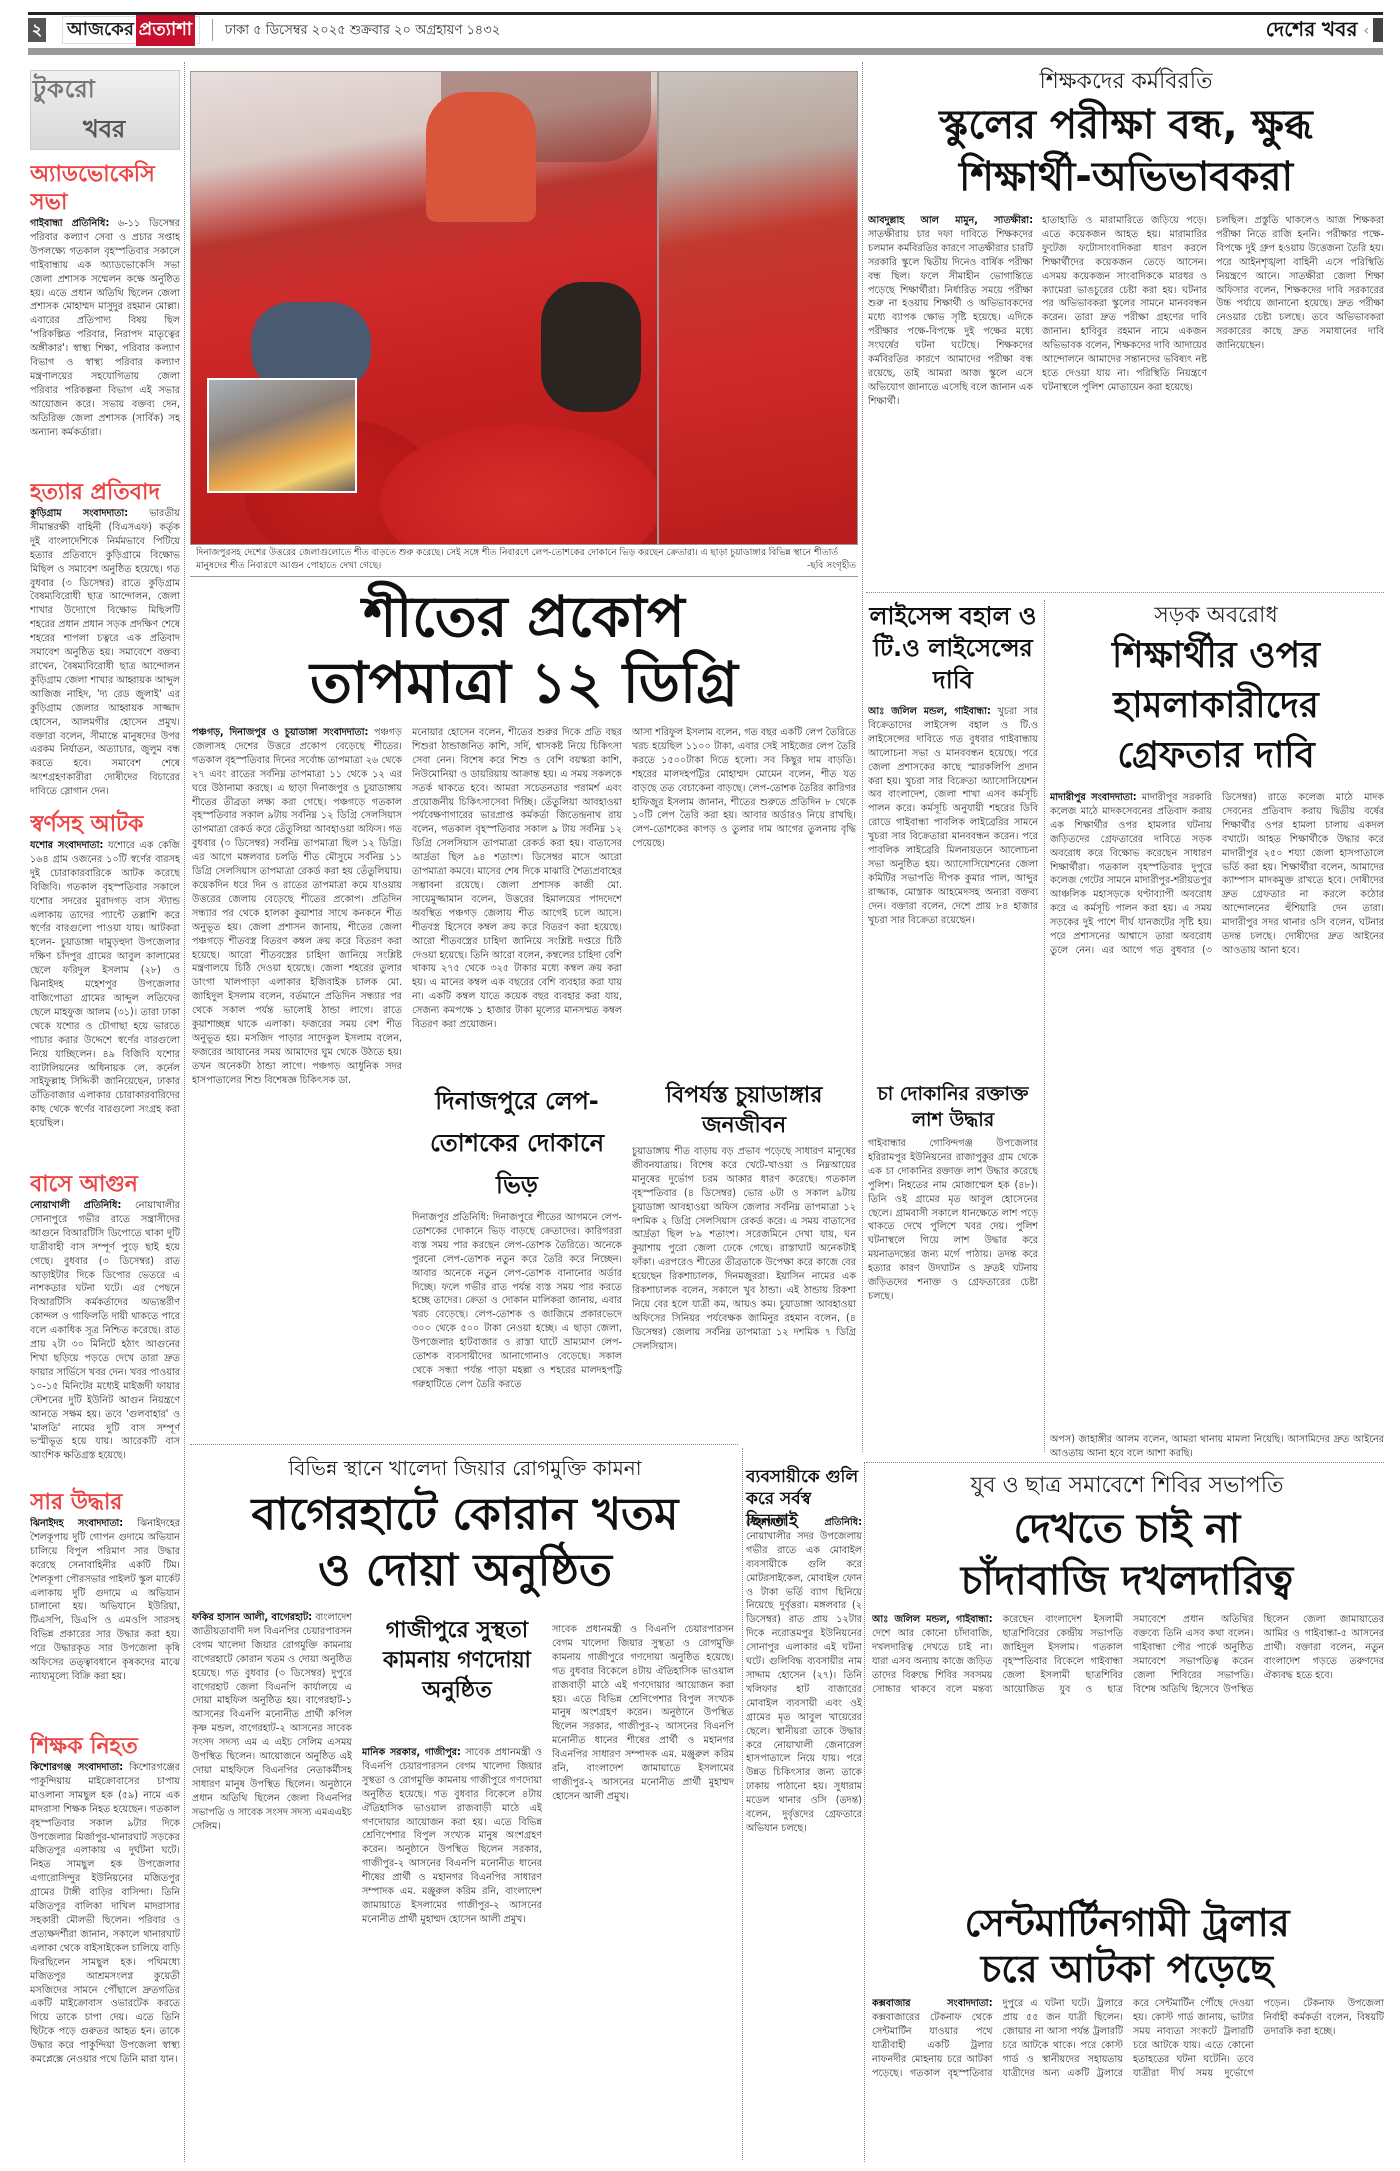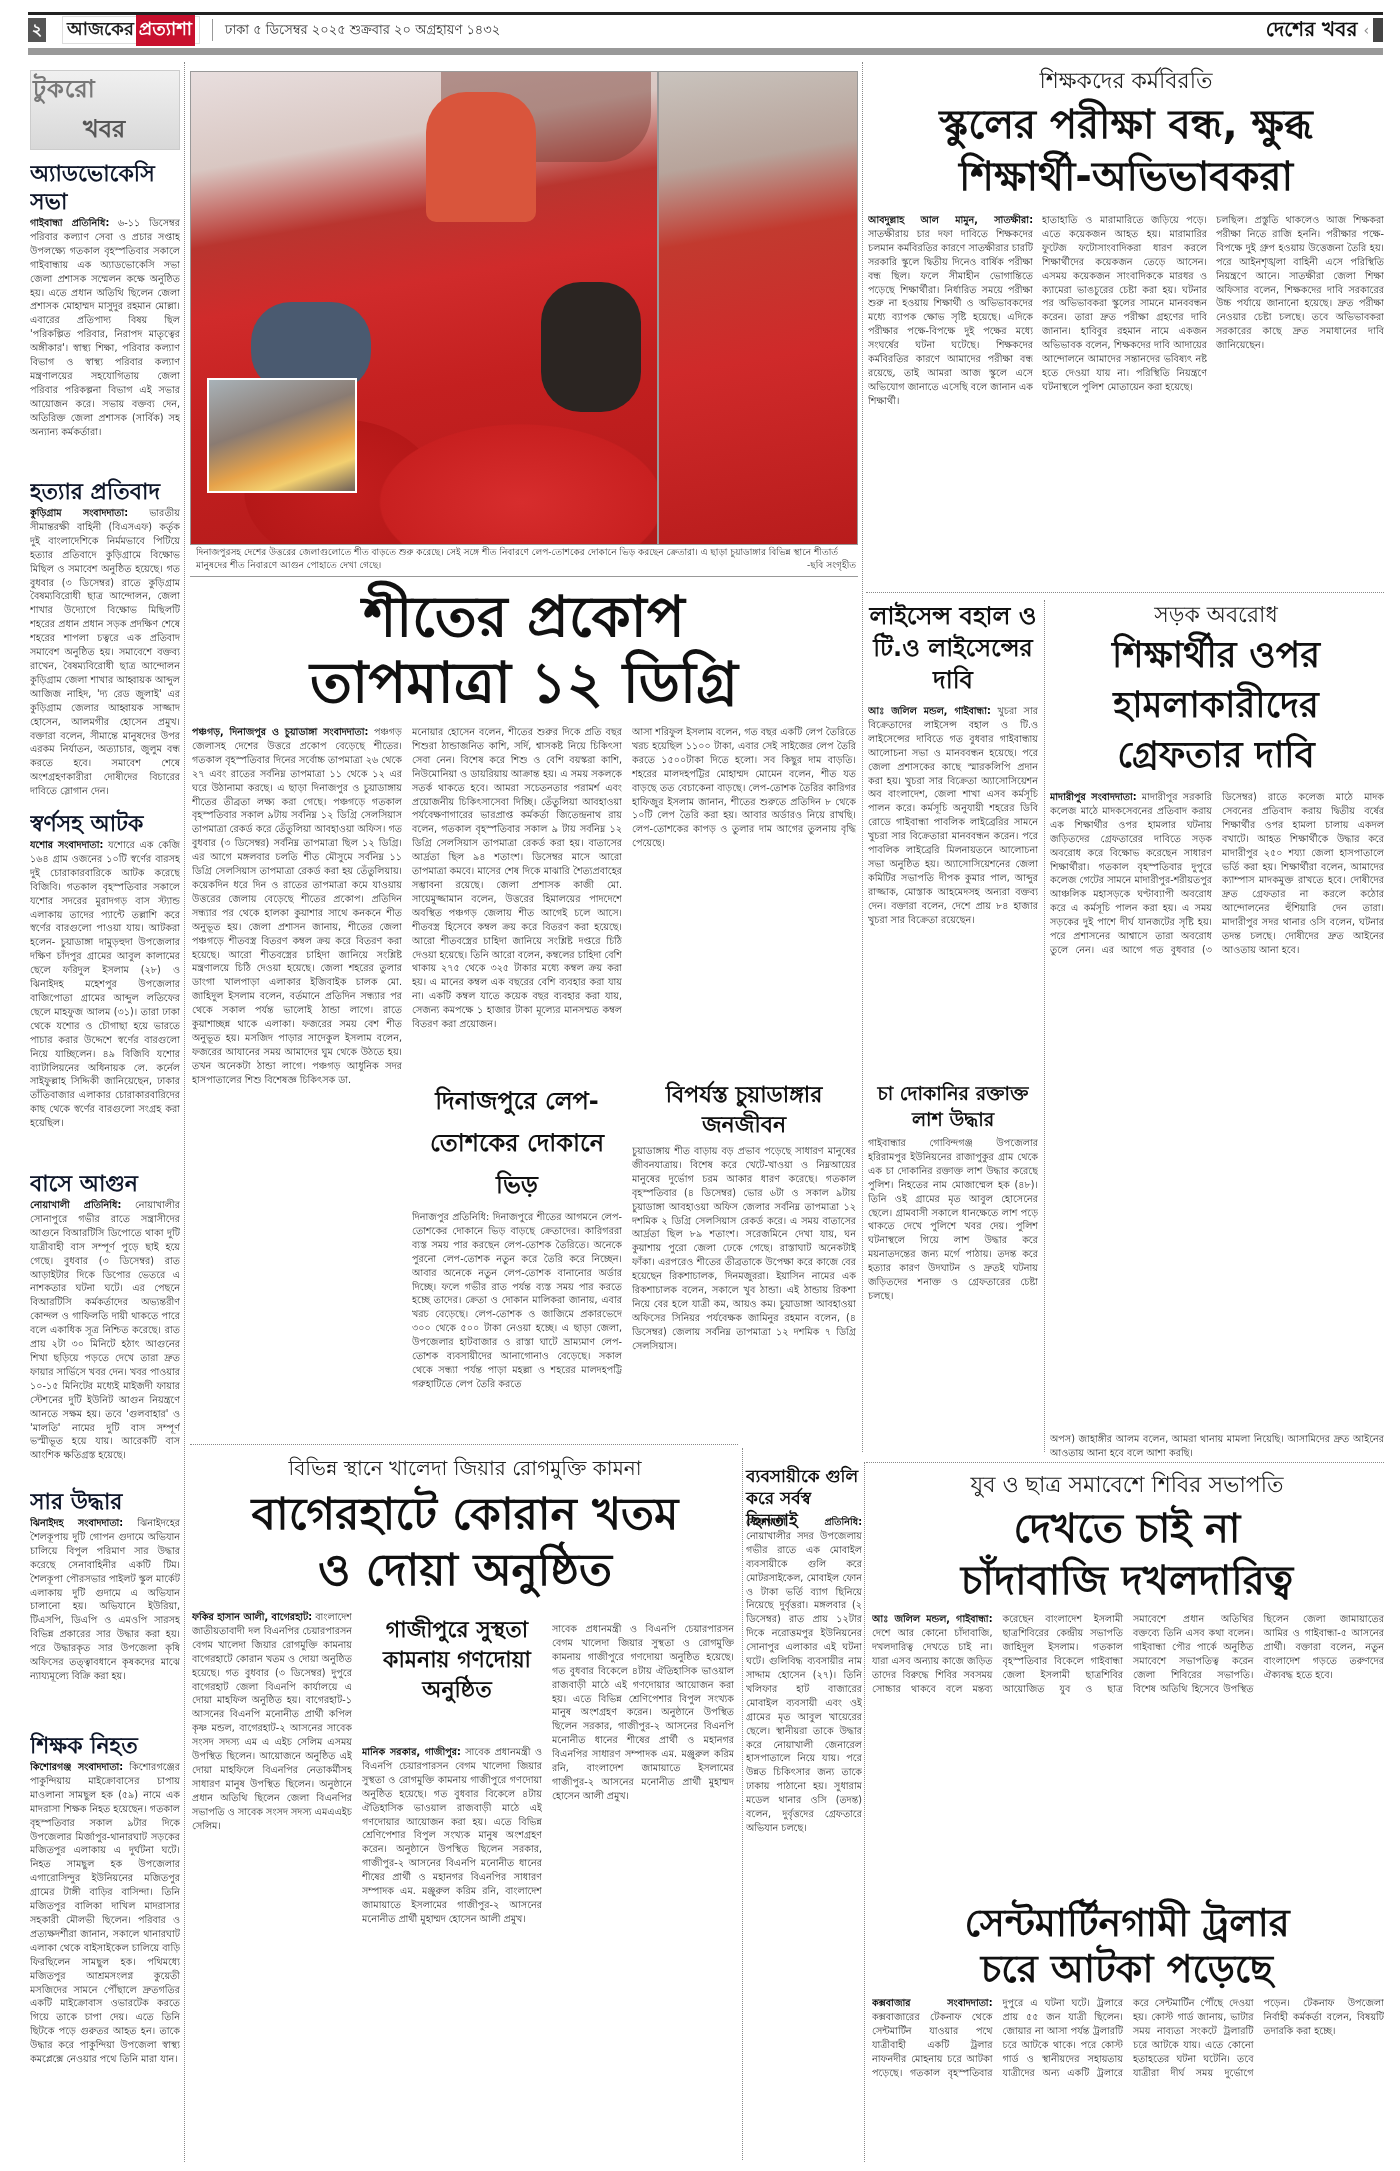--- a/index.html
+++ b/index.html
@@ -16,21 +16,21 @@
 .dateline{font-size:13px;color:#333}
 .section{margin-left:auto;font-size:20px;font-weight:bold;color:#111;margin-right:6px}
 .navarrow{font-size:14px;color:#888;margin-right:4px}
 .navbar{width:10px;height:24px;background:#444}
 .grayrule{left:28px;top:48px;width:1355px;height:7px;background:#999}
 .colrule{width:0;border-left:1px dotted #888}
 .hrule{height:0;border-top:1px dotted #888}
 .solidrule{height:1px;background:#999}
 .body-text{font-size:9.6px;line-height:13.9px;color:#333;text-align:justify;overflow:hidden}
 .body-text b{color:#111}
-.side h3{font-size:22px;font-weight:bold;color:#0f172a;line-height:28px;margin-top:4px}
+.side h3{font-size:22px;font-weight:bold;color:#ef4444;line-height:28px;margin-top:4px}
 .tukro{left:30px;top:70px;width:150px;height:80px;background:linear-gradient(#f0f0f0,#d8d8d8);border:1px solid #ccc;display:flex;flex-direction:column;justify-content:center;padding-left:2px}
 .tukro .t1{font-size:24px;color:#777;font-weight:bold;letter-spacing:1px}
 .tukro .t2{font-size:24px;color:#555;font-weight:bold;margin-left:50px}
 .photo{left:190px;top:71px;width:468px;height:474px;background:
  radial-gradient(ellipse 200px 110px at 330px 430px,#d72d2d 0%,#c82020 70%,transparent 71%),
  radial-gradient(ellipse 120px 90px at 150px 420px,#c41e1e 0%,#b51818 80%,transparent 81%),
  linear-gradient(170deg,#e8dede 0%,#d9c7c2 18%,#b9352f 32%,#d02b2b 45%,#c42020 65%,#b21a1a 100%);border:1px solid #999;overflow:hidden}
 .photo .bike{position:absolute;left:250px;top:0;width:210px;height:90px;border-radius:0 0 50px 50px;background:rgba(120,60,50,0.45)}
 .photo .man1{position:absolute;left:235px;top:20px;width:110px;height:130px;border-radius:40px 40px 10px 10px;background:#d9553c}
 .photo .man2{position:absolute;left:350px;top:210px;width:100px;height:130px;border-radius:40px;background:#2b2522}

